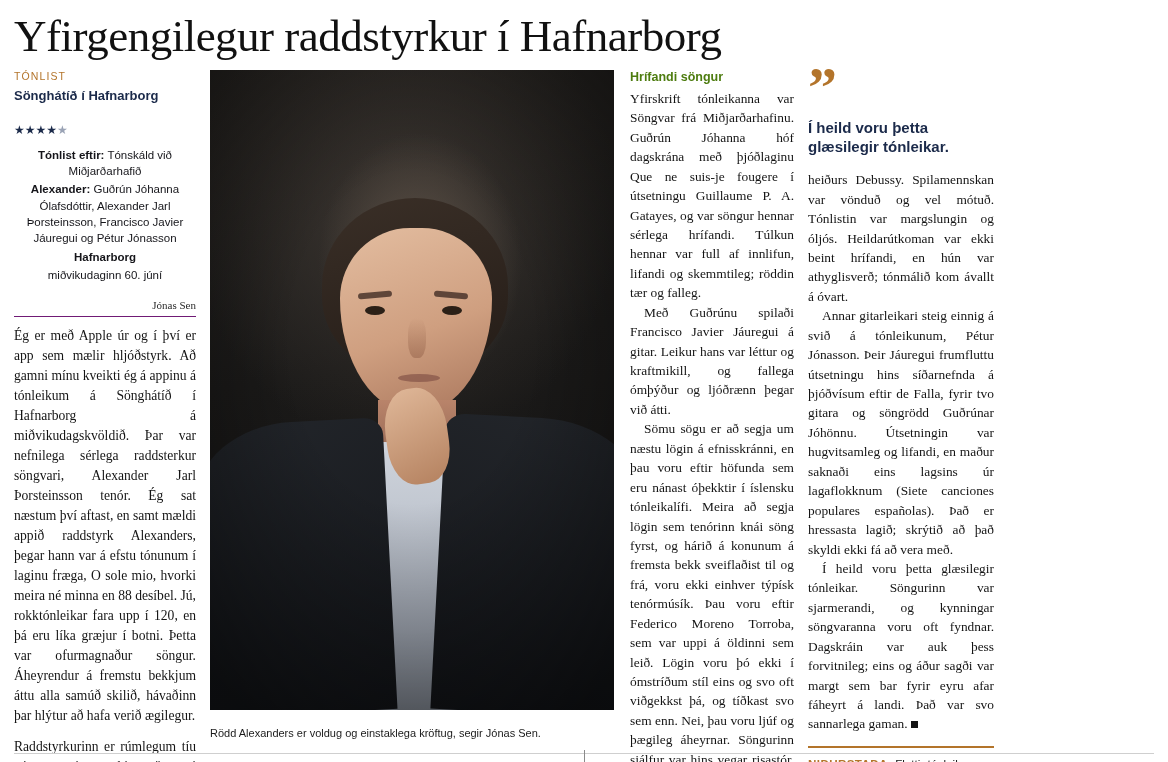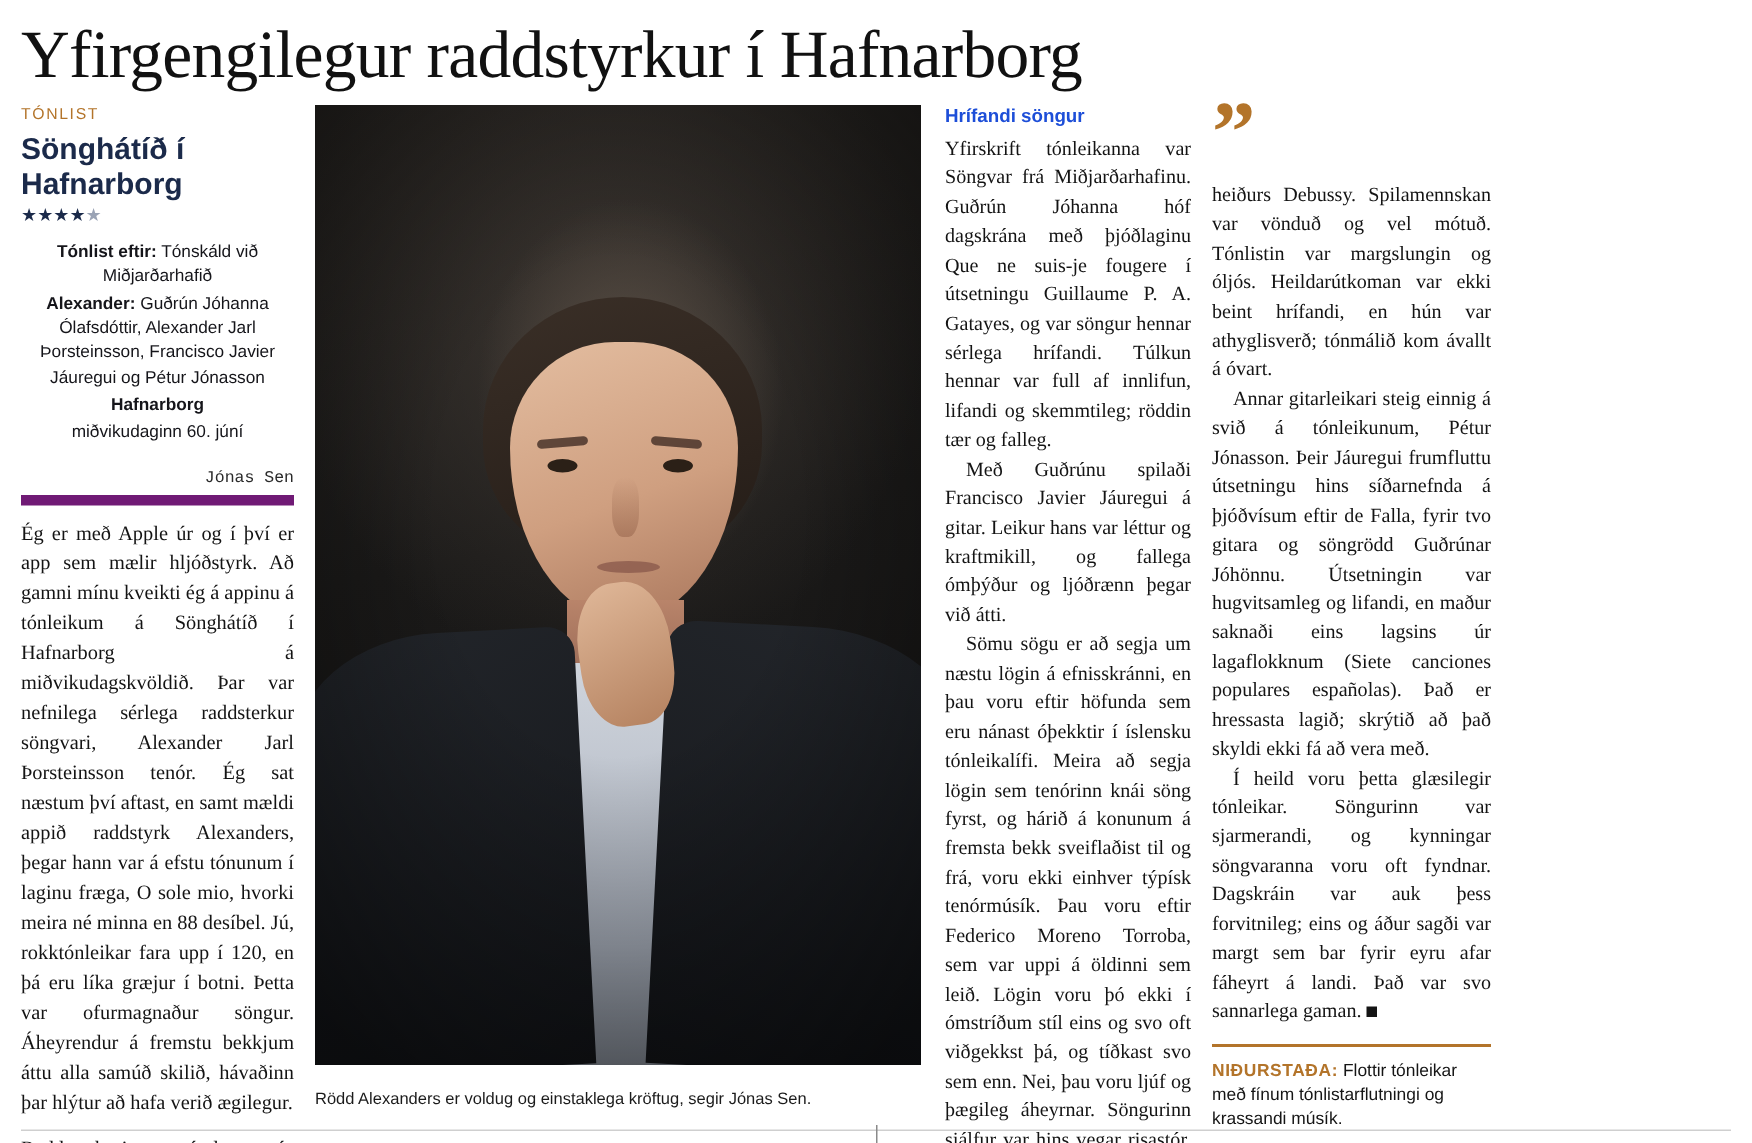--- a/index.html
+++ b/index.html
@@ -50,50 +50,50 @@
   .kicker {
     color: #b3742a;
     font-family: "Liberation Sans", sans-serif;
     font-size: 10.5px;
     font-weight: normal;
     letter-spacing: 1.1px;
     margin-bottom: 7px;
   }
   .subject-title {
     font-family: "Liberation Sans", sans-serif;
-    font-size: 20px;
+    font-size: 13px;
     font-weight: bold;
     color: #1b2a4a;
-    margin-bottom: 1px;
+    margin-bottom: 19px;
     line-height: 1.15;
   }
   .stars {
     color: #1b2a4a;
     font-size: 12px;
     letter-spacing: 0px;
     margin-bottom: 9px;
   }
   .stars .off { color: #9aa3b5; }
   .credits {
     font-family: "Liberation Sans", sans-serif;
     font-size: 11.5px;
     line-height: 1.42;
     color: #15151a;
     text-align: center;
   }
   .credits b { font-weight: bold; }
   .credits p { margin: 0 0 2px 0; }
   .byline {
     text-align: right;
-    font-family: Liberation Mono, monospace;
+    font-family: Liberation Serif, serif;
     font-size: 11px;
     color: #2a2a2a;
     margin: 16px 0 9px 0;
     padding-bottom: 5px;
-    border-bottom: 7px solid #701a75;
+    border-bottom: 1px solid #701a75;
   }
   .body-text {
     font-family: "Liberation Serif", serif;
     font-size: 13.6px;
     line-height: 1.47;
     text-align: justify;
     color: #141414;
   }
   .body-text p { margin: 0 0 11px 0; }
   .body-text p:last-child { margin-bottom: 0; }
@@ -204,21 +204,21 @@
     width: 178px;
     flex: 0 0 178px;
     padding-right: 14px;
     box-sizing: border-box;
   }
   .col-txt.last { padding-right: 0; width: 186px; flex: 0 0 186px; }
   .sub-head {
     font-family: "Liberation Sans", sans-serif;
     font-weight: bold;
     font-size: 12.5px;
-    color: #1d4ed8;
+    color: #4d7c0f;
     margin: 0 0 5px 0;
   }
   .col-body {
     font-family: "Liberation Serif", serif;
     font-size: 13.4px;
     line-height: 1.45;
     text-align: justify;
     color: #141414;
   }
   .col-body p { margin: 0; }
@@ -336,20 +336,21 @@
         <p>Yfirskrift tónleikanna var Söngvar frá Miðjarðarhafinu. Guðrún Jóhanna hóf dagskrána með þjóðlaginu Que ne suis-je fougere í útsetningu Guillaume P. A. Gatayes, og var söngur hennar sérlega hrífandi. Túlkun hennar var full af innlifun, lifandi og skemmtileg; röddin tær og falleg.</p>
         <p>Með Guðrúnu spilaði Francisco Javier Jáuregui á gitar. Leikur hans var léttur og kraftmikill, og fallega ómþýður og ljóðrænn þegar við átti.</p>
         <p>Sömu sögu er að segja um næstu lögin á efnisskránni, en þau voru eftir höfunda sem eru nánast óþekktir í íslensku tónleikalífi. Meira að segja lögin sem tenórinn knái söng fyrst, og hárið á konunum á fremsta bekk sveiflaðist til og frá, voru ekki einhver týpísk tenórmúsík. Þau voru eftir Federico Moreno Torroba, sem var uppi á öldinni sem leið. Lögin voru þó ekki í ómstríðum stíl eins og svo oft viðgekkst þá, og tíðkast svo sem enn. Nei, þau voru ljúf og þægileg áheyrnar. Söngurinn sjálfur var hins vegar risastór. Rödd Alexanders er voldug og einstaklega kröftug, en líka afar fögur. Túlkun hans var jafnframt sannfærandi, einlæg og grípandi. Hann er magnaður söngvari.</p>
       </div>
 
     </div>
 
     <div class="col-txt last">
       <div class="pullquote">
         <div class="quote-mark">”</div>
+        <div class="quote-text">Í heild voru þetta glæsilegir tónleikar.</div>
       </div>
       <div class="col-body">
         <p>heiðurs Debussy. Spilamennskan var vönduð og vel mótuð. Tónlistin var margslungin og óljós. Heildarútkoman var ekki beint hrífandi, en hún var athyglisverð; tónmálið kom ávallt á óvart.</p>
         <p>Annar gitarleikari steig einnig á svið á tónleikunum, Pétur Jónasson. Þeir Jáuregui frumfluttu útsetningu hins síðarnefnda á þjóðvísum eftir de Falla, fyrir tvo gitara og söngrödd Guðrúnar Jóhönnu. Útsetningin var hugvitsamleg og lifandi, en maður saknaði eins lagsins úr lagaflokknum (Siete canciones populares españolas). Það er hressasta lagið; skrýtið að það skyldi ekki fá að vera með.</p>
         <p><span>Í heild voru þetta glæsilegir tónleikar. Söngurinn var sjarmerandi, og kynningar söngvaranna voru oft fyndnar. Dagskráin var auk þess forvitnileg; eins og áður sagði var margt sem bar fyrir eyru afar fáheyrt á landi. Það var svo sannarlega gaman.</span><span class="endmark"></span></p>
       </div>
       <div class="verdict">
         <b>NIÐURSTAÐA:</b><span> Flottir tónleikar með fínum tónlistarflutningi og krassandi músík.</span>
       </div>
     </div>

